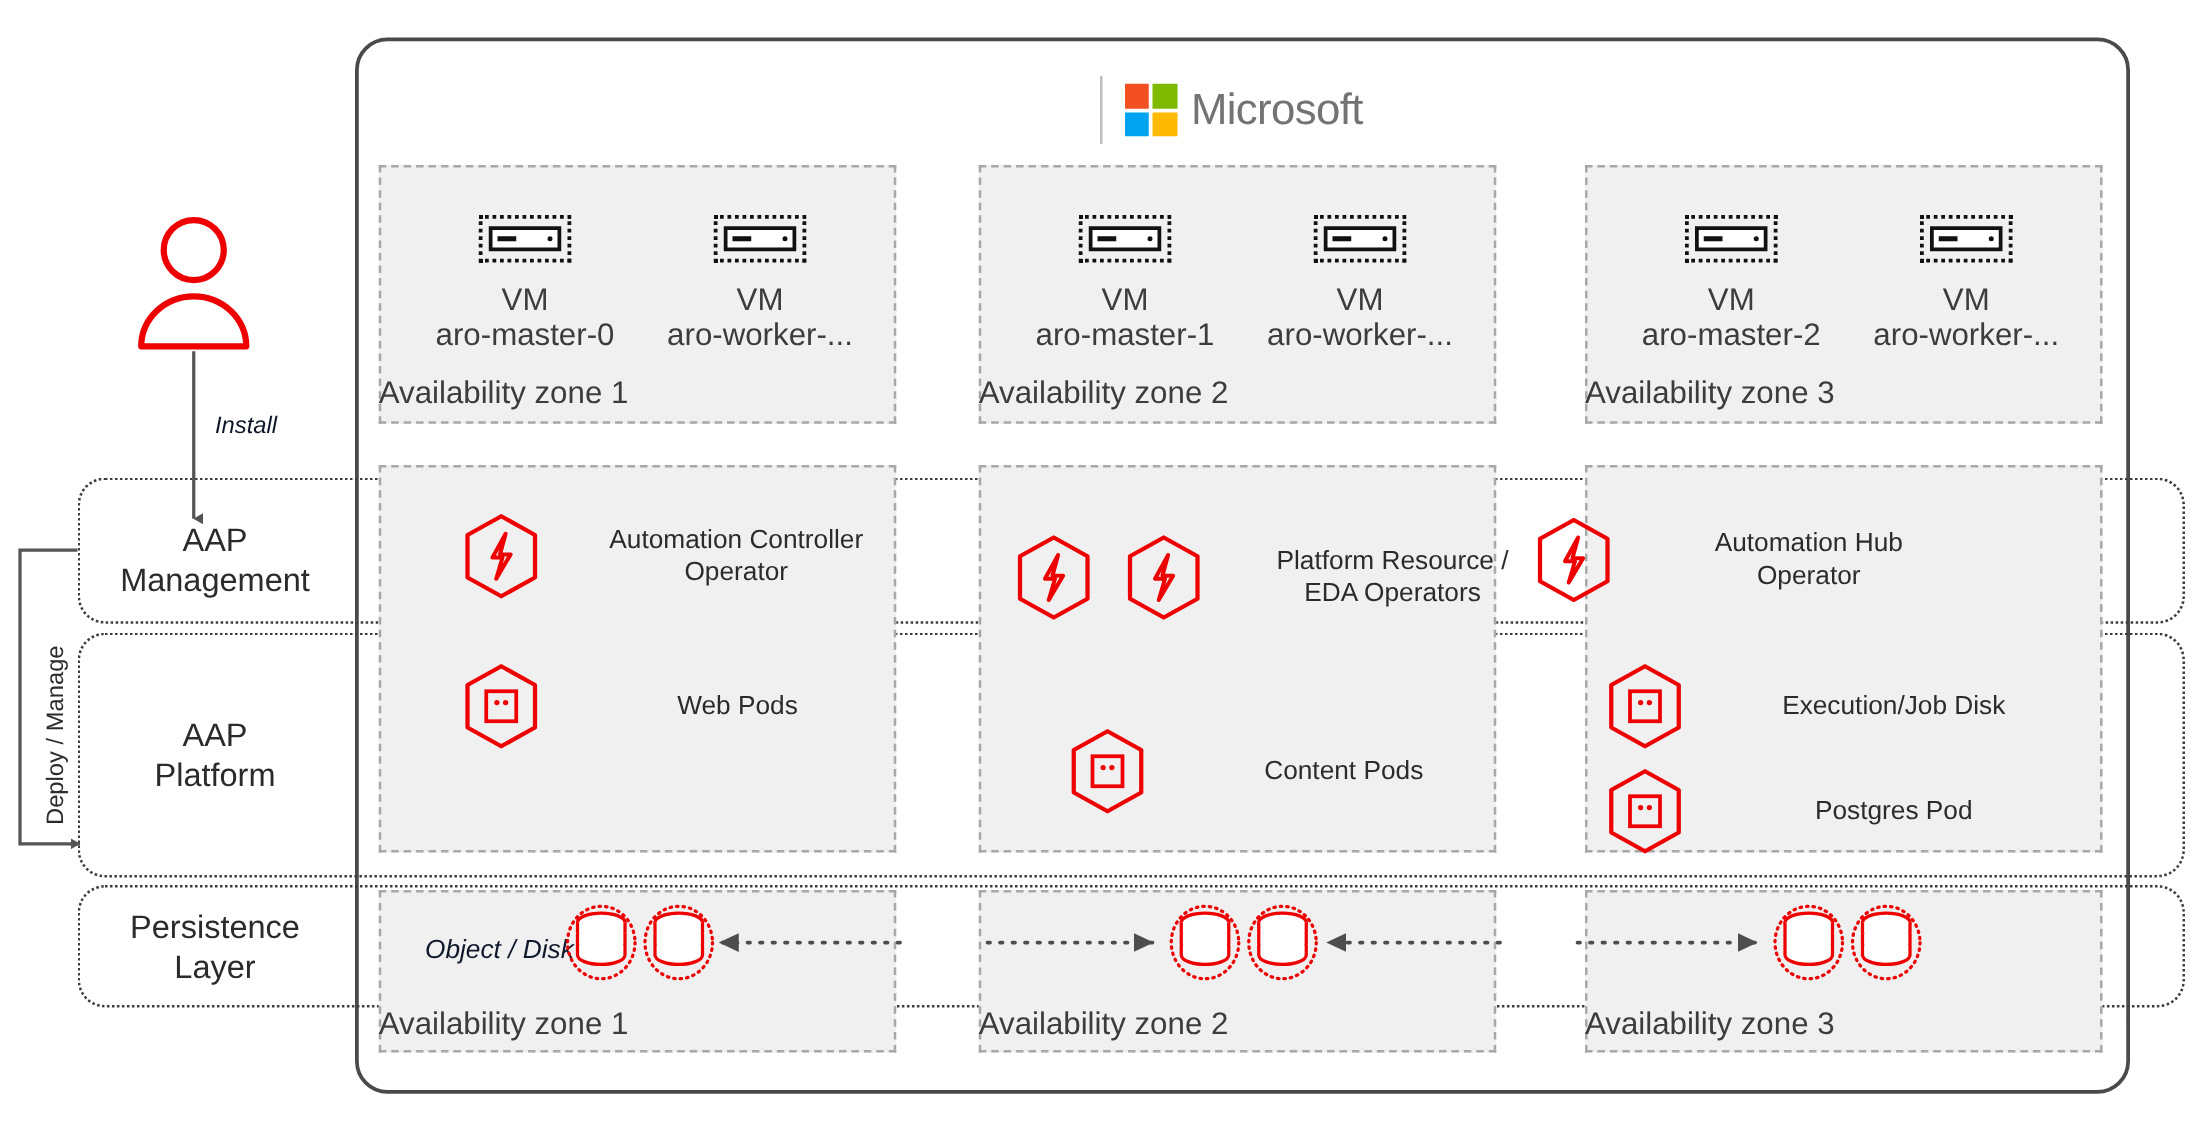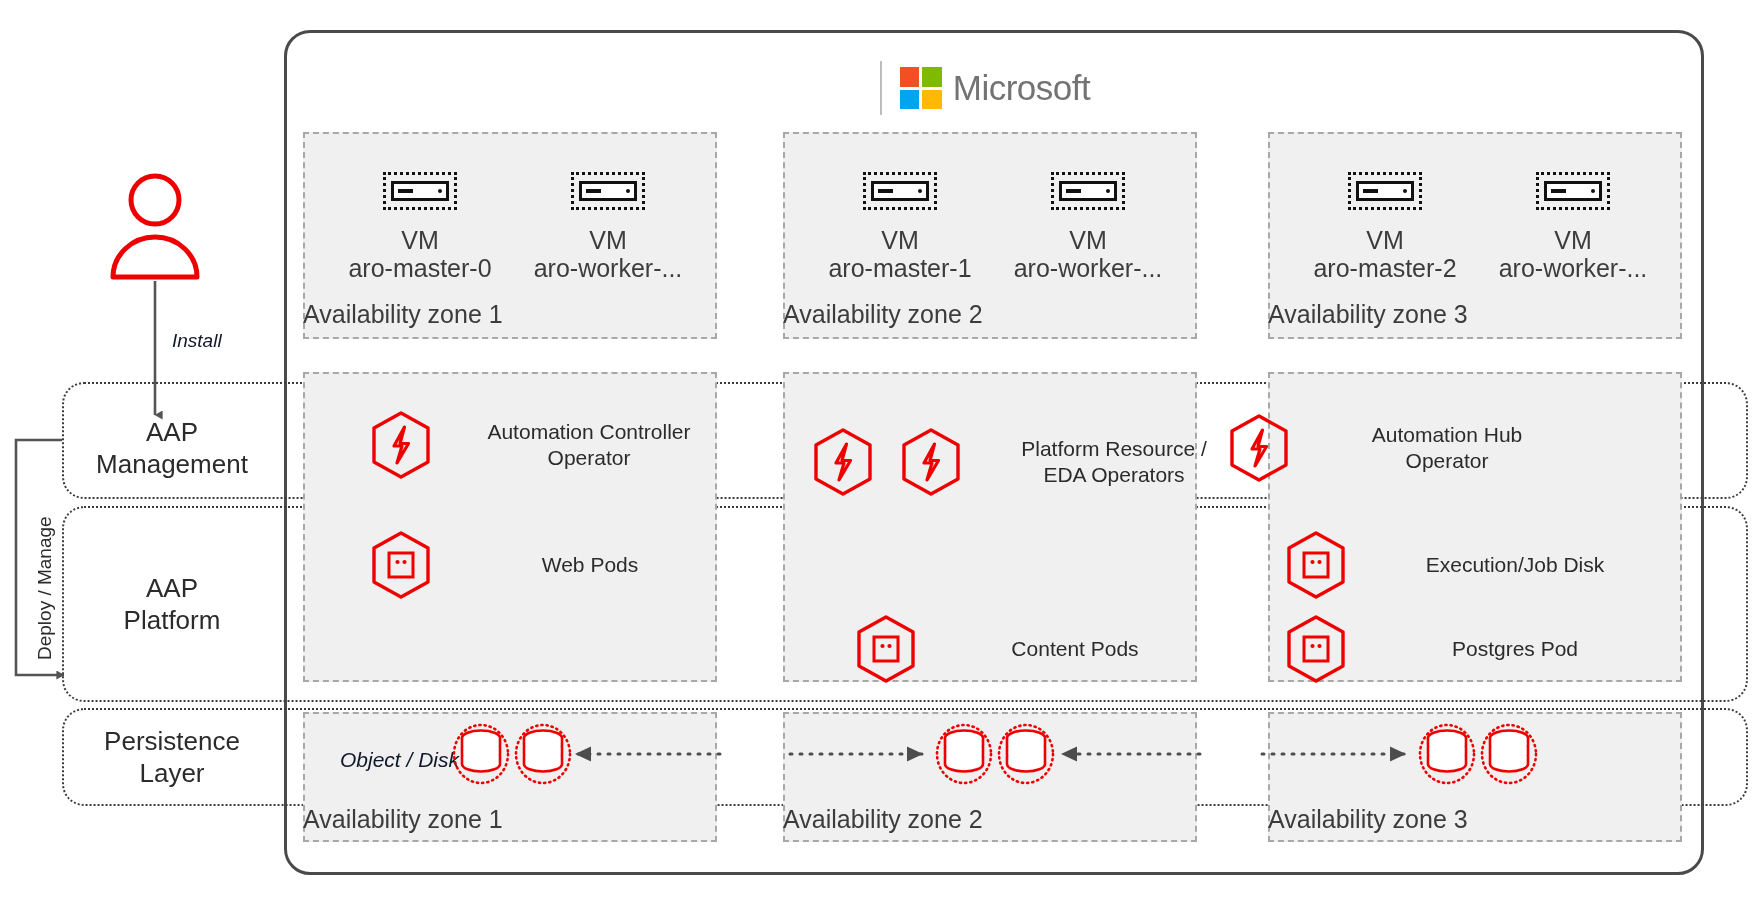--- a/index.html
+++ b/index.html
@@ -267,21 +267,21 @@
       <svg width="62" height="70" viewBox="0 0 62 70">
         <polygon points="31,3 58,18 58,52 31,67 4,52 4,18" fill="none" stroke="#ee0000" stroke-width="3.4" stroke-linejoin="round"></polygon>
         <rect x="19" y="23" width="24" height="24" fill="none" stroke="#ee0000" stroke-width="3"></rect>
         <circle cx="27.5" cy="32" r="2.1" fill="#ee0000"></circle>
         <circle cx="34.5" cy="32" r="2.1" fill="#ee0000"></circle>
       </svg>
     </span>
     <span class="hex-label" style="margin-left:48px; width:220px; text-align:center;">Web Pods</span>
   </div>
 
-  <div class="hexrow" style="left:855px; top:614px;">
+  <div class="hexrow" style="left:855px; top:582px;">
     <span class="hex-wrap">
       <svg width="62" height="70" viewBox="0 0 62 70">
         <polygon points="31,3 58,18 58,52 31,67 4,52 4,18" fill="none" stroke="#ee0000" stroke-width="3.4" stroke-linejoin="round"></polygon>
         <rect x="19" y="23" width="24" height="24" fill="none" stroke="#ee0000" stroke-width="3"></rect>
         <circle cx="27.5" cy="32" r="2.1" fill="#ee0000"></circle>
         <circle cx="34.5" cy="32" r="2.1" fill="#ee0000"></circle>
       </svg>
     </span>
     <span class="hex-label" style="margin-left:48px; width:220px; text-align:center;">Content Pods</span>
   </div>

